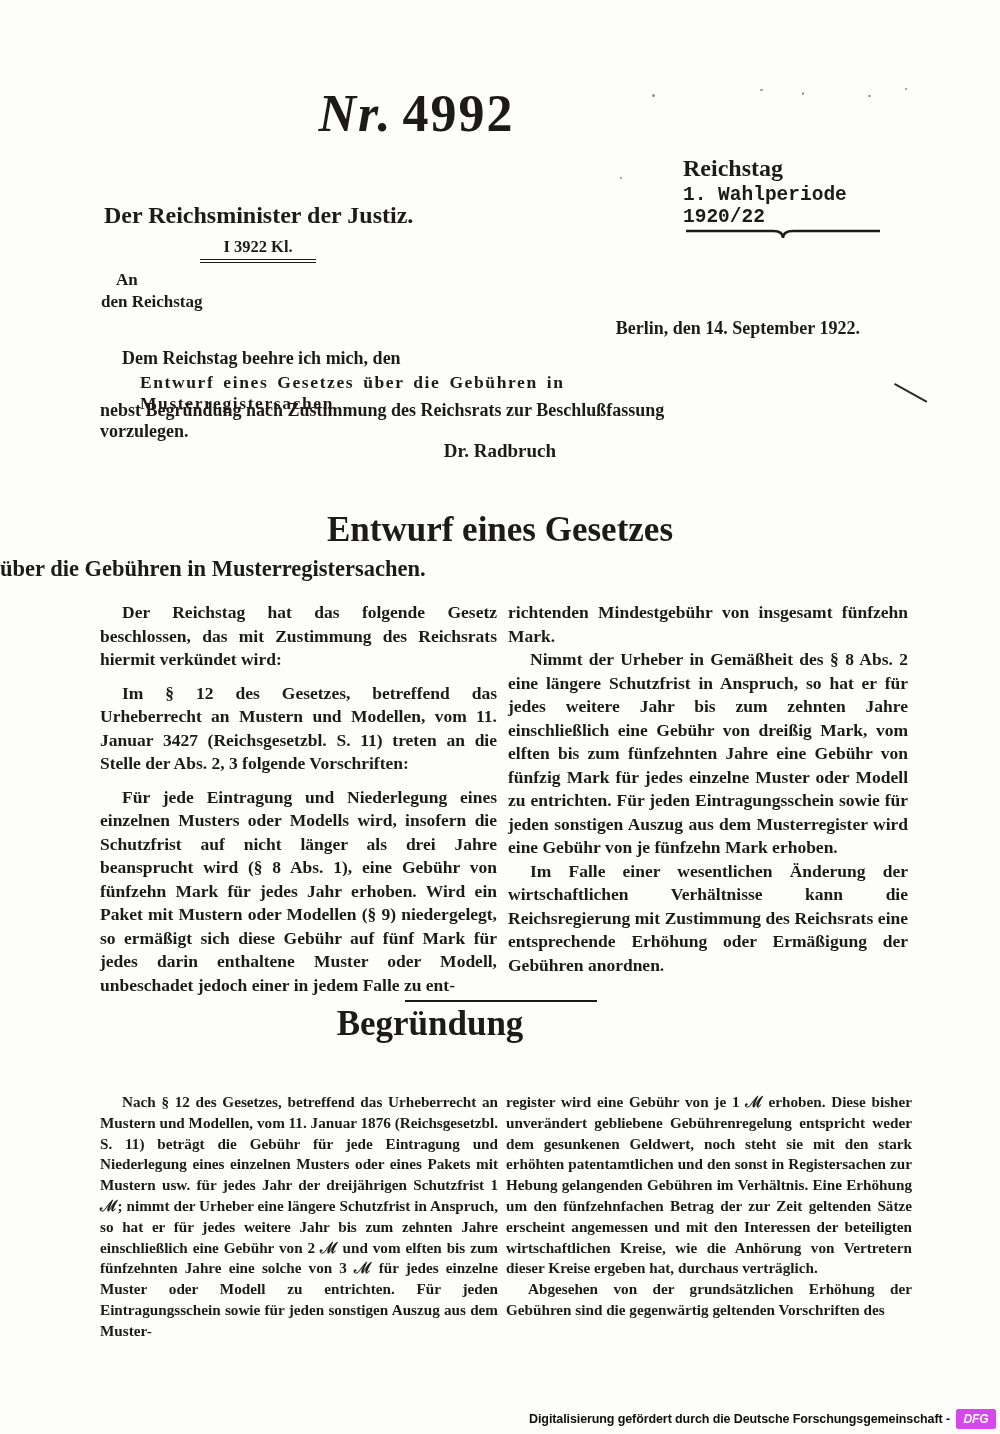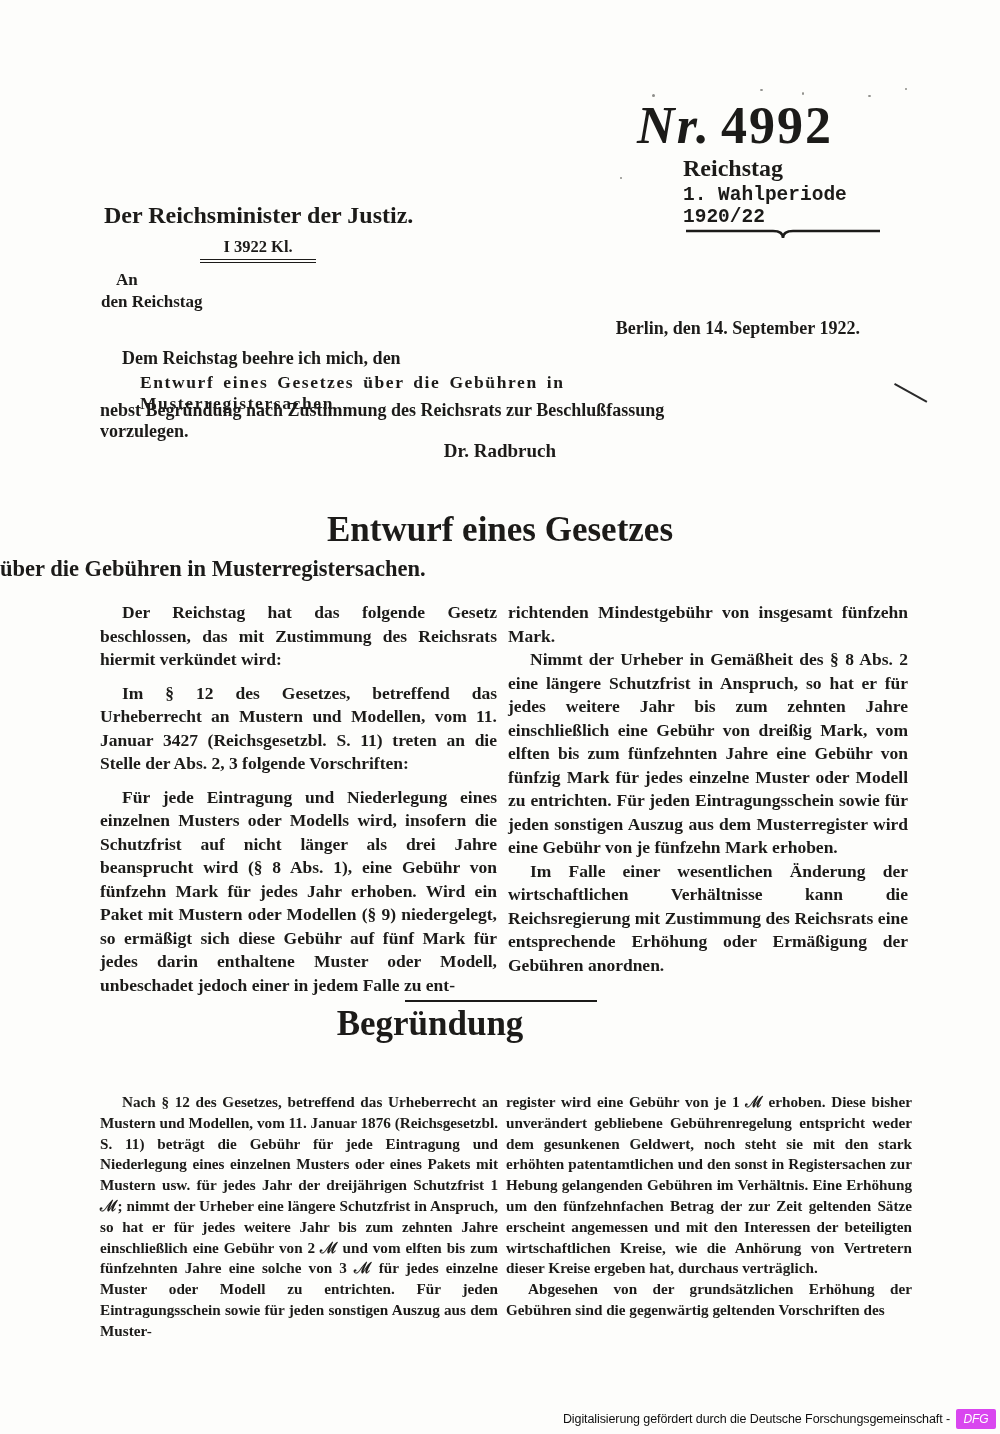--- a/index.html
+++ b/index.html
@@ -9,22 +9,22 @@
     height: 1434px;
     background: #fdfdfb;
     overflow: hidden;
     font-family: "Liberation Serif", "DejaVu Serif", serif;
     color: #1c1b19;
   }
   .fr { font-family: "Liberation Serif", "DejaVu Serif", serif; font-weight: bold; }
   .abs { position: absolute; }
 
   .doc-number {
-    top: 96px; left: 0; width: 833px;
-    text-align: right;
+    top: 84px; left: 0; width: 833px;
+    text-align: center;
     font-size: 52px; font-weight: bold;
     letter-spacing: 2px;
   }
   .doc-number .nr { font-style: italic; margin-right: 10px; }
 
   .reichstag-block {
     top: 155px; left: 683px; width: 200px;
     text-align: left; line-height: 1.1;
   }
   .reichstag-block .inst { font-size: 24px; }
@@ -76,21 +76,21 @@
     border-top: 2px solid #2a2a2a;
     transform: rotate(29deg); transform-origin: left top;
   }
 
   .speckle { position: absolute; background: #8d8d89; border-radius: 50%; }
 
   .footer {
     top: 1407px; right: 4px; height: 24px;
     display: flex; align-items: center; gap: 6px;
     font-family: "Liberation Sans", "DejaVu Sans", sans-serif;
-    font-weight: normal; font-size: 12.5px; color: #0e0e0e;
+    font-weight: bold; font-size: 12.5px; color: #0e0e0e;
     letter-spacing: -0.1px;
   }
   .dfg-logo {
     width: 40px; height: 20px; border-radius: 2px;
     display: flex; align-items: center; justify-content: center;
     color: #ffffff; font-style: italic; font-size: 12px;
     font-family: "Liberation Sans", "DejaVu Sans", sans-serif;
   }
 </style>
 </head>

